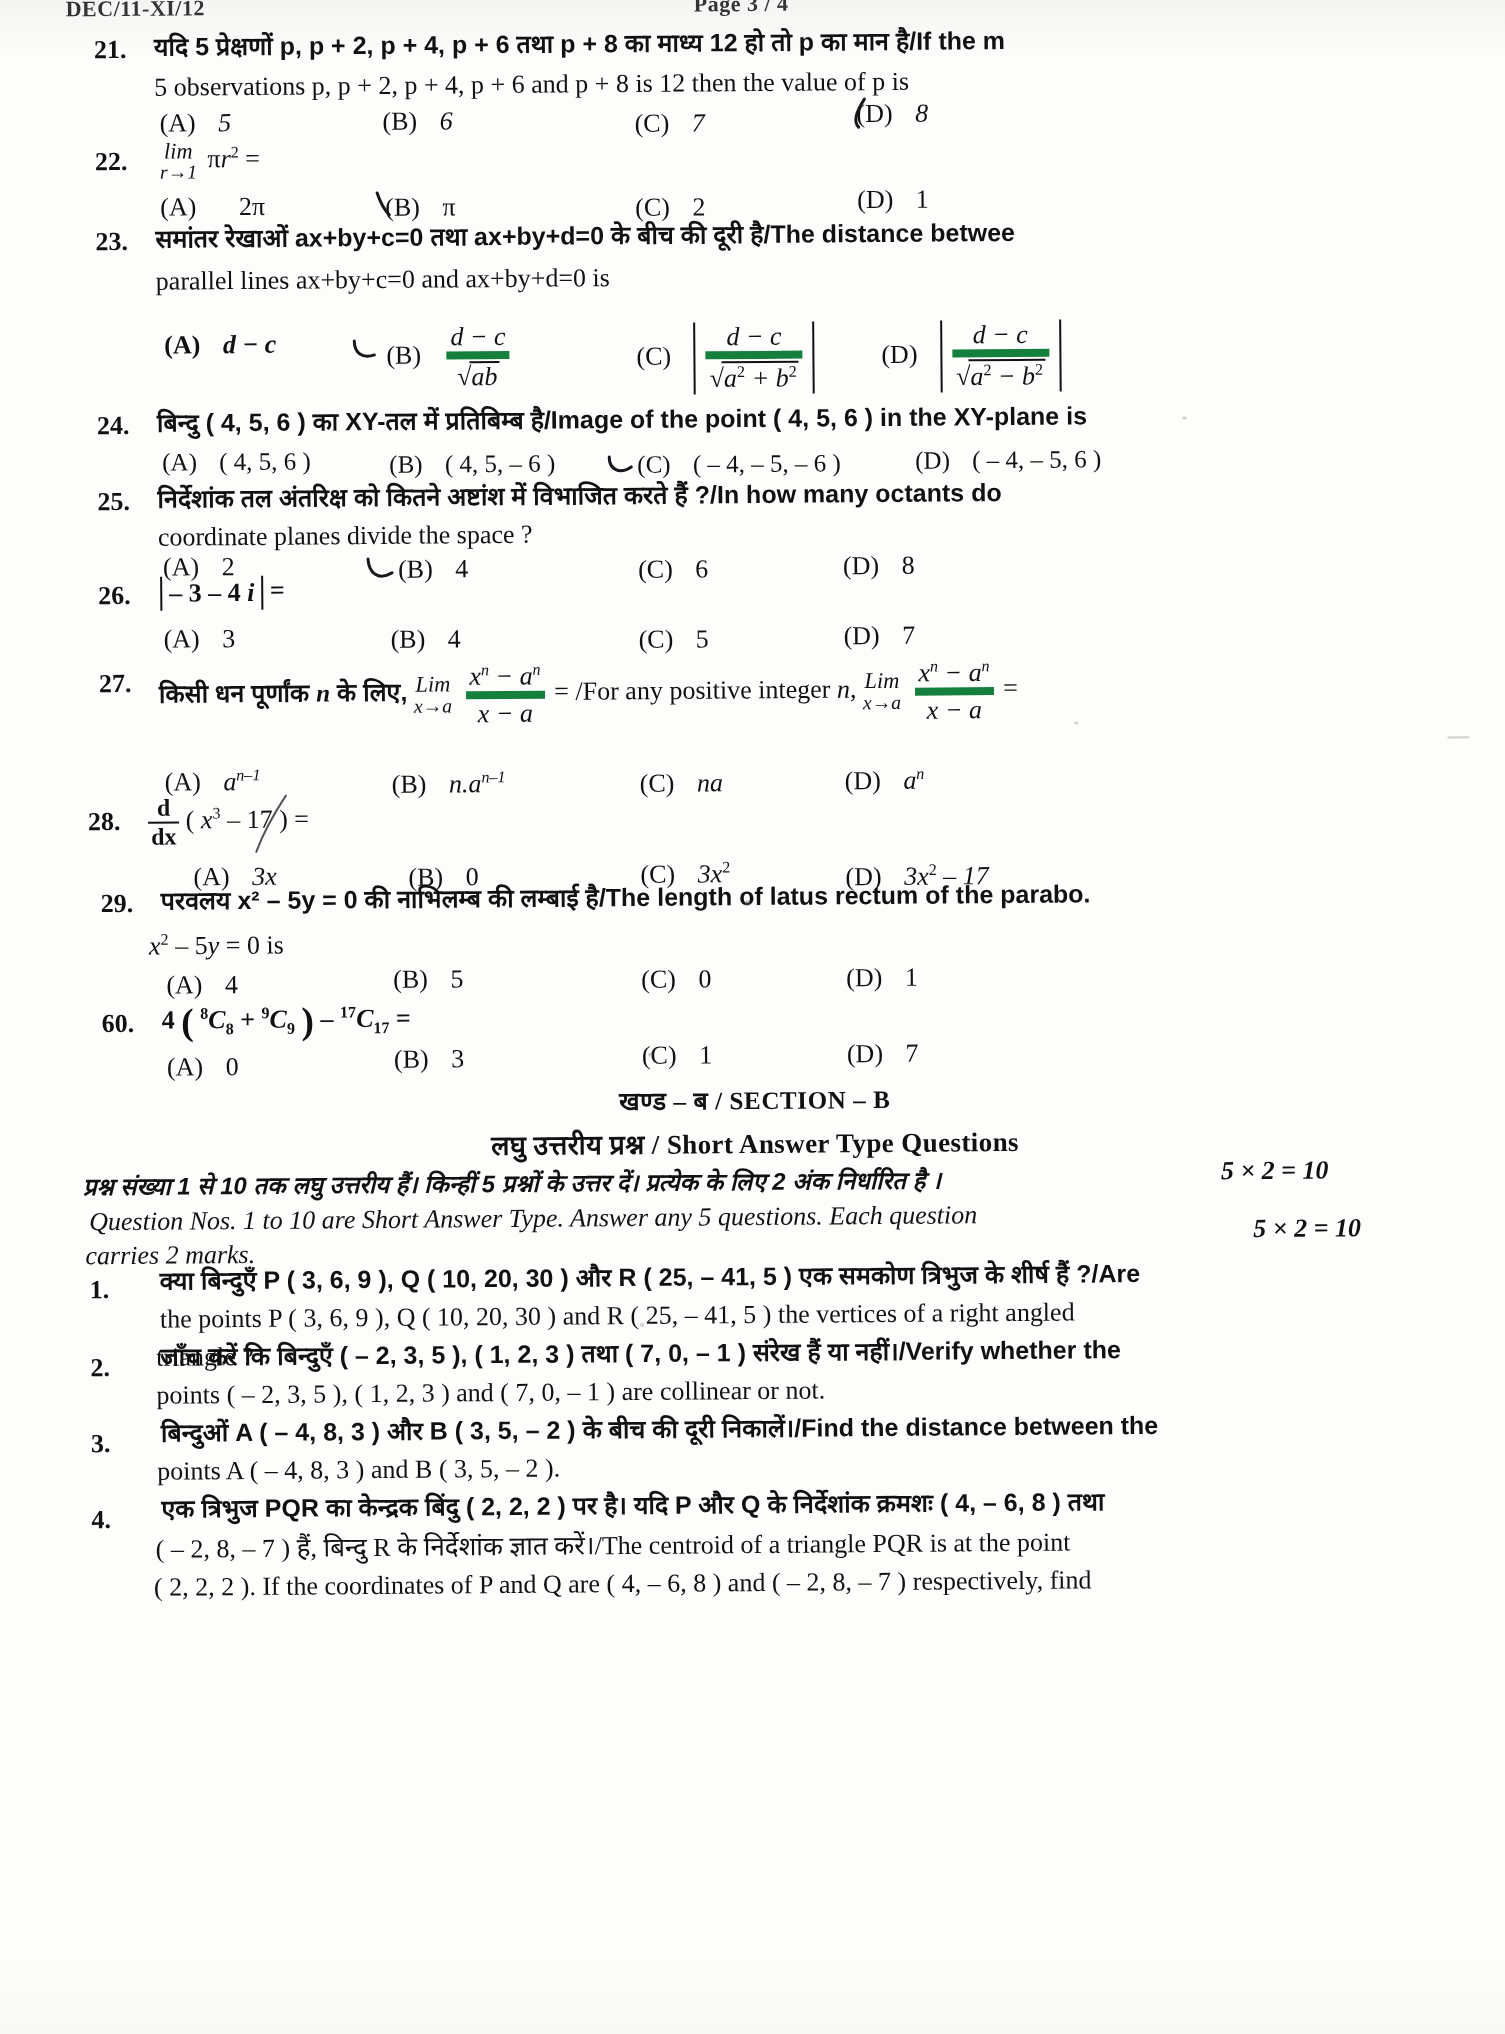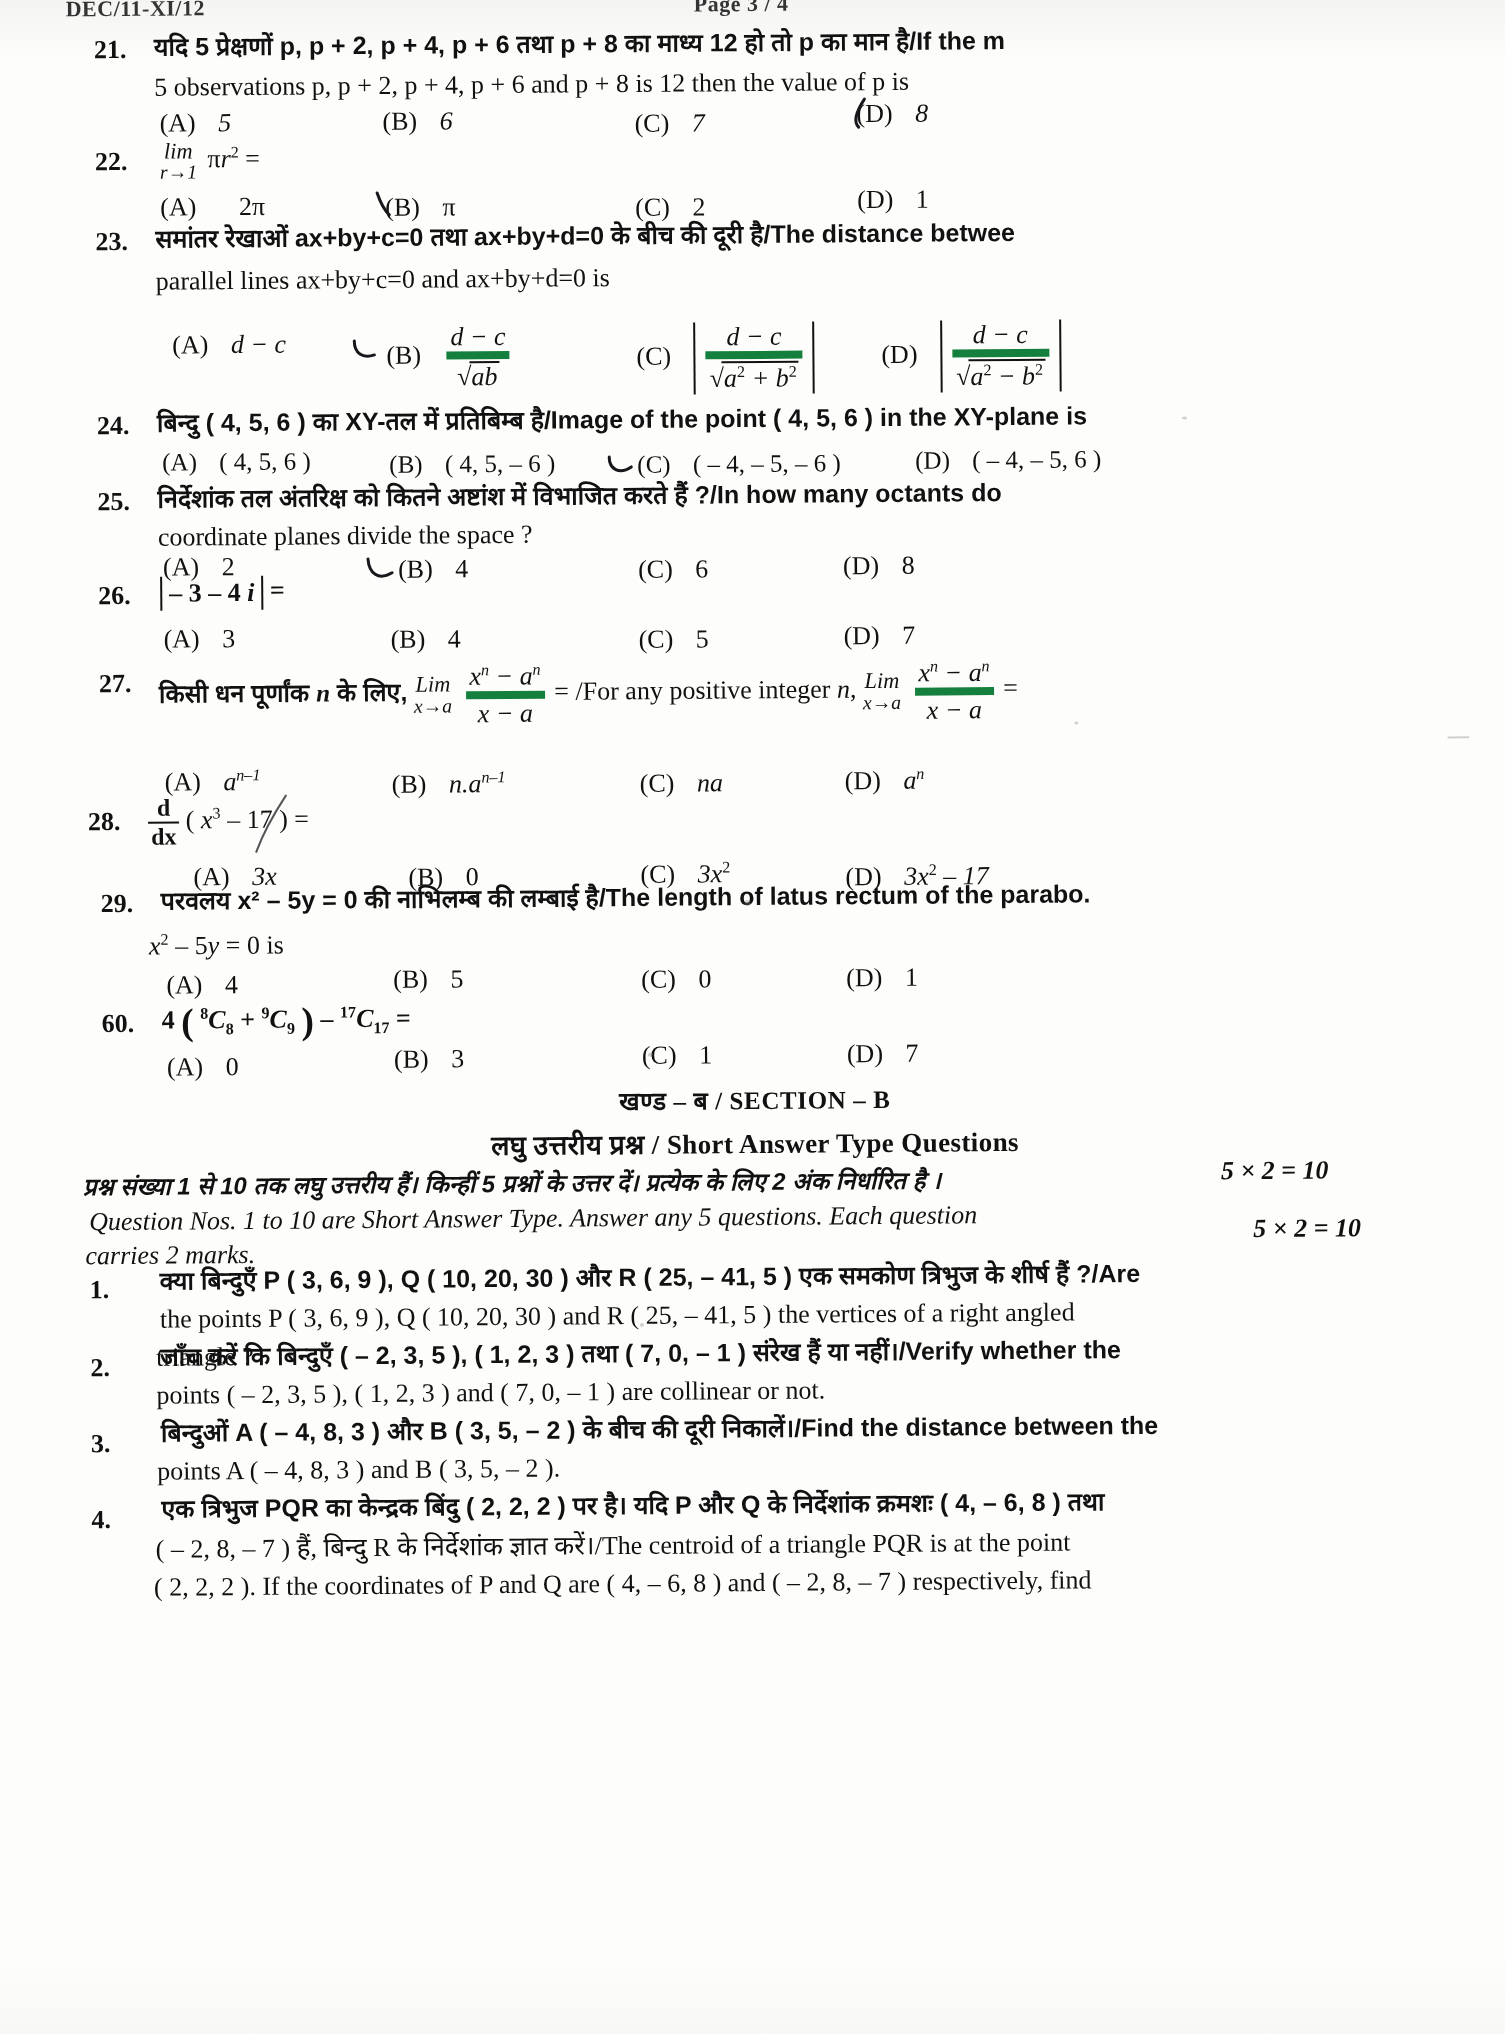--- a/index.html
+++ b/index.html
@@ -253,21 +253,21 @@
   <div class="tick" style="left:378px; top:186px;">
     <svg width="26" height="30">
         <path d="M4 4 C 8 16, 12 22, 16 26" stroke="#18181c" stroke-width="3" fill="none" stroke-linecap="round"></path>
       </svg>
   </div>
 
   <div class="qnum" style="left:100px; top:222px;">23.</div>
   <div class="qbody hi" style="left:160px; top:220px;">समांतर रेखाओं ax+by+c=0 तथा ax+by+d=0 के बीच की दूरी है/The distance betwee</div>
   <div class="qbody en" style="left:160px; top:262px;">parallel lines ax+by+c=0 and ax+by+d=0 is</div>
 
-  <div class="opt" style="left:176px; top:326px;">
+  <div class="opt" style="left:168px; top:326px;font-weight:bold;">
     <span class="lbl">(A)</span>
     <span class="val">d − c</span>
   </div>
 
   <div class="opt" style="left:390px; top:322px;">
     <span class="lbl">(B)</span>
     <span class="frac">
       <span class="num">d − c</span>
       <span class="den"><span class="radical">√</span><span class="sqrt">ab</span></span>
     </span>

